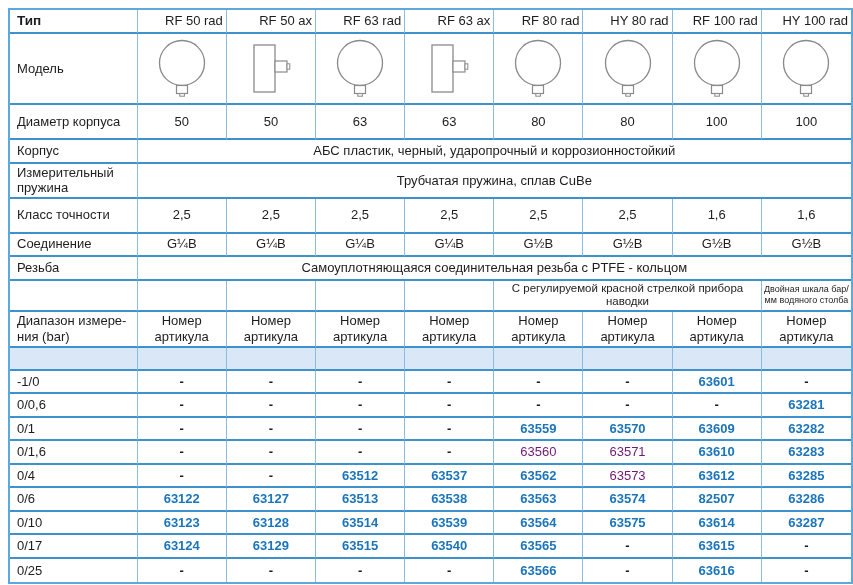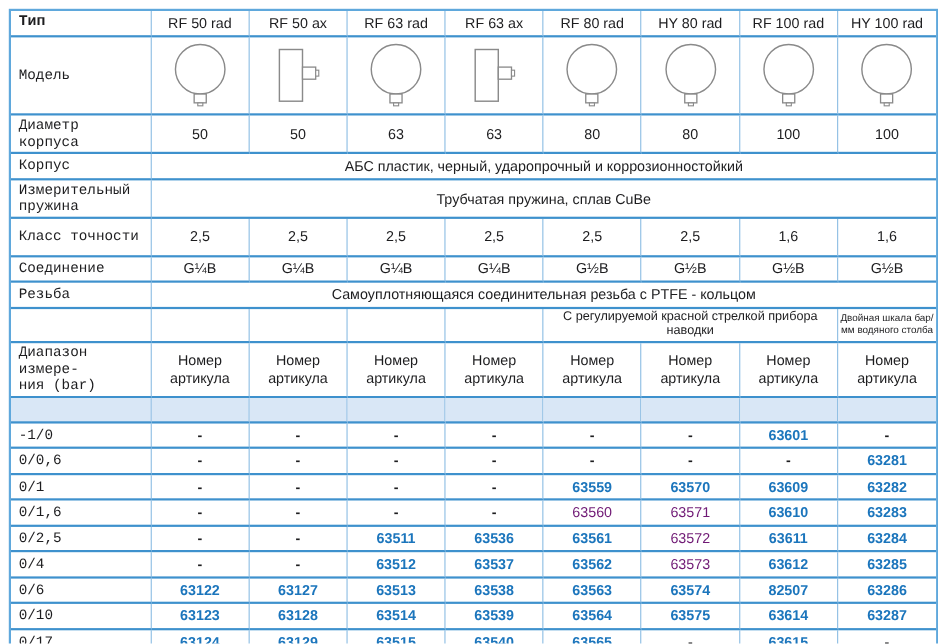--- a/index.html
+++ b/index.html
@@ -5,23 +5,23 @@
   html,body{margin:0;padding:0;background:#fff;}
   body{width:853px;height:585px;font-family:"Liberation Sans","DejaVu Sans",sans-serif;color:#1d1d1f;}
   .page{padding:8px 0 0 8px;}
   table{border-collapse:separate;border-spacing:0;table-layout:fixed;width:845px;
         border:2px solid #5FA8DC;background:#fff;}
   td{border-right:1.5px solid #8ABCE3;border-bottom:2px solid #3E91CD;
      vertical-align:middle;text-align:center;font-size:13px;line-height:1.18;
      padding:1px 3px;overflow:hidden;box-sizing:border-box;}
   td:last-child{border-right:none;}
   tbody:last-of-type tr:last-child td{border-bottom:none;}
-  .lab{text-align:left;padding-left:7px;font-family:Liberation Mono, monospace;}
+  .lab{text-align:left;padding-left:7px;}
   .bold{font-weight:bold;font-size:13.5px;}
-  .colhead{font-size:13px;}
+  .colhead{font-size:13px;text-align:right;}
   .merged{text-align:center;}
   .model{padding:2px 0;}
   .model svg{display:block;margin:0 auto;}
   .note{font-size:11.5px;}
   .small{font-size:9px;line-height:1.25;padding:1px 2px;}
   .pre{white-space:pre-line;}
   .arthead{font-size:13px;line-height:1.2;}
   .shadec{background:#D9E7F6;}
   .num{color:#1B75BC;font-weight:bold;}
   .plainnum{color:#701a75;font-weight:normal;}
@@ -245,31 +245,20 @@
           <td class="dash">-</td>
           <td class="dash">-</td>
           <td class="dash">-</td>
           <td class="dash">-</td>
           <td class="plainnum">63560</td>
           <td class="plainnum">63571</td>
           <td class="num">63610</td>
           <td class="num">63283</td>
         </tr>
         <tr class="drow">
-          <td class="lab range">0/2,5</td>
-          <td class="dash">-</td>
-          <td class="dash">-</td>
-          <td class="num">63511</td>
-          <td class="num">63536</td>
-          <td class="num">63561</td>
-          <td class="plainnum">63572</td>
-          <td class="num">63611</td>
-          <td class="num">63284</td>
-        </tr>
-        <tr class="drow">
           <td class="lab range">0/4</td>
           <td class="dash">-</td>
           <td class="dash">-</td>
           <td class="num">63512</td>
           <td class="num">63537</td>
           <td class="num">63562</td>
           <td class="plainnum">63573</td>
           <td class="num">63612</td>
           <td class="num">63285</td>
         </tr>

